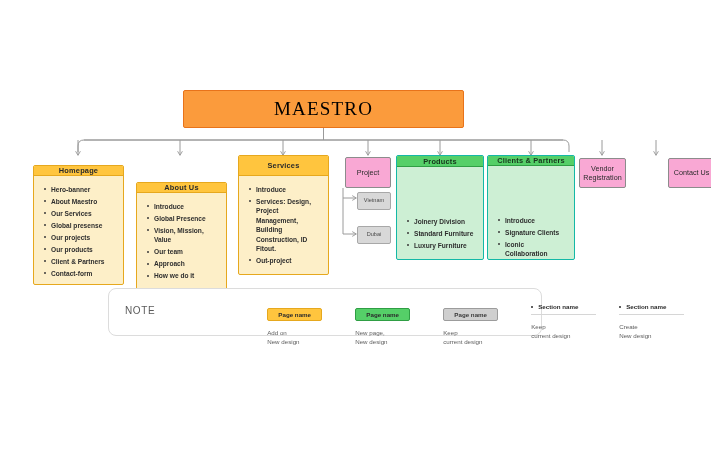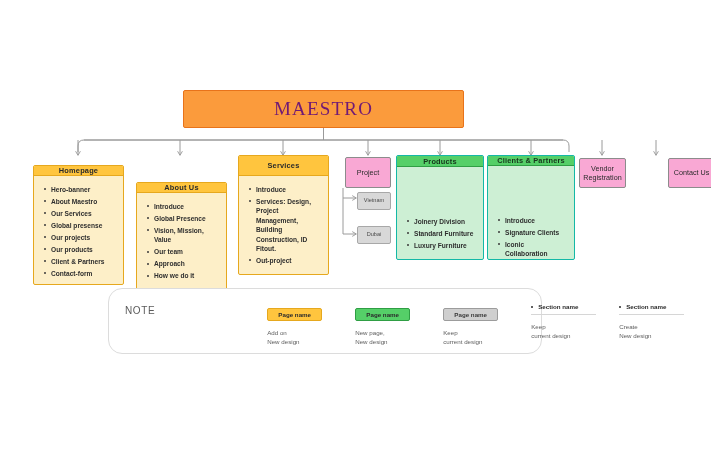--- a/index.html
+++ b/index.html
@@ -40,21 +40,21 @@
     border: 1px solid #E8731A;
     border-radius: 2px;
     display: flex;
     align-items: center;
     justify-content: center;
   }
   .root-node .root-title {
     font-family: "Liberation Serif", serif;
     font-size: 19px;
     letter-spacing: 1.2px;
-    color: #701a75;
+    color: #000000;
   }
 
   
   .card {
     position: absolute;
     box-sizing: border-box;
     border-radius: 2px;
     overflow: hidden;
     display: flex;
     flex-direction: column;
@@ -128,25 +128,25 @@
     font-size: 5.6px;
     color: #4a4a4a;
   }
 
   
   .note-panel {
     position: absolute;
     left: 108px;
     top: 288px;
     width: 434px;
-    height: 66px;
+    height: 48px;
     box-sizing: border-box;
     background: #ffffff;
     border: 1px solid #DCDCDC;
-    border-radius: 14px;
+    border-radius: 8px;
     display: flex;
     align-items: flex-start;
     gap: 47px;
   }
   .note-title {
     font-size: 10px;
     color: #5a5a5a;
     letter-spacing: .6px;
     padding: 16px 0 0 16px;
     width: 72px;

